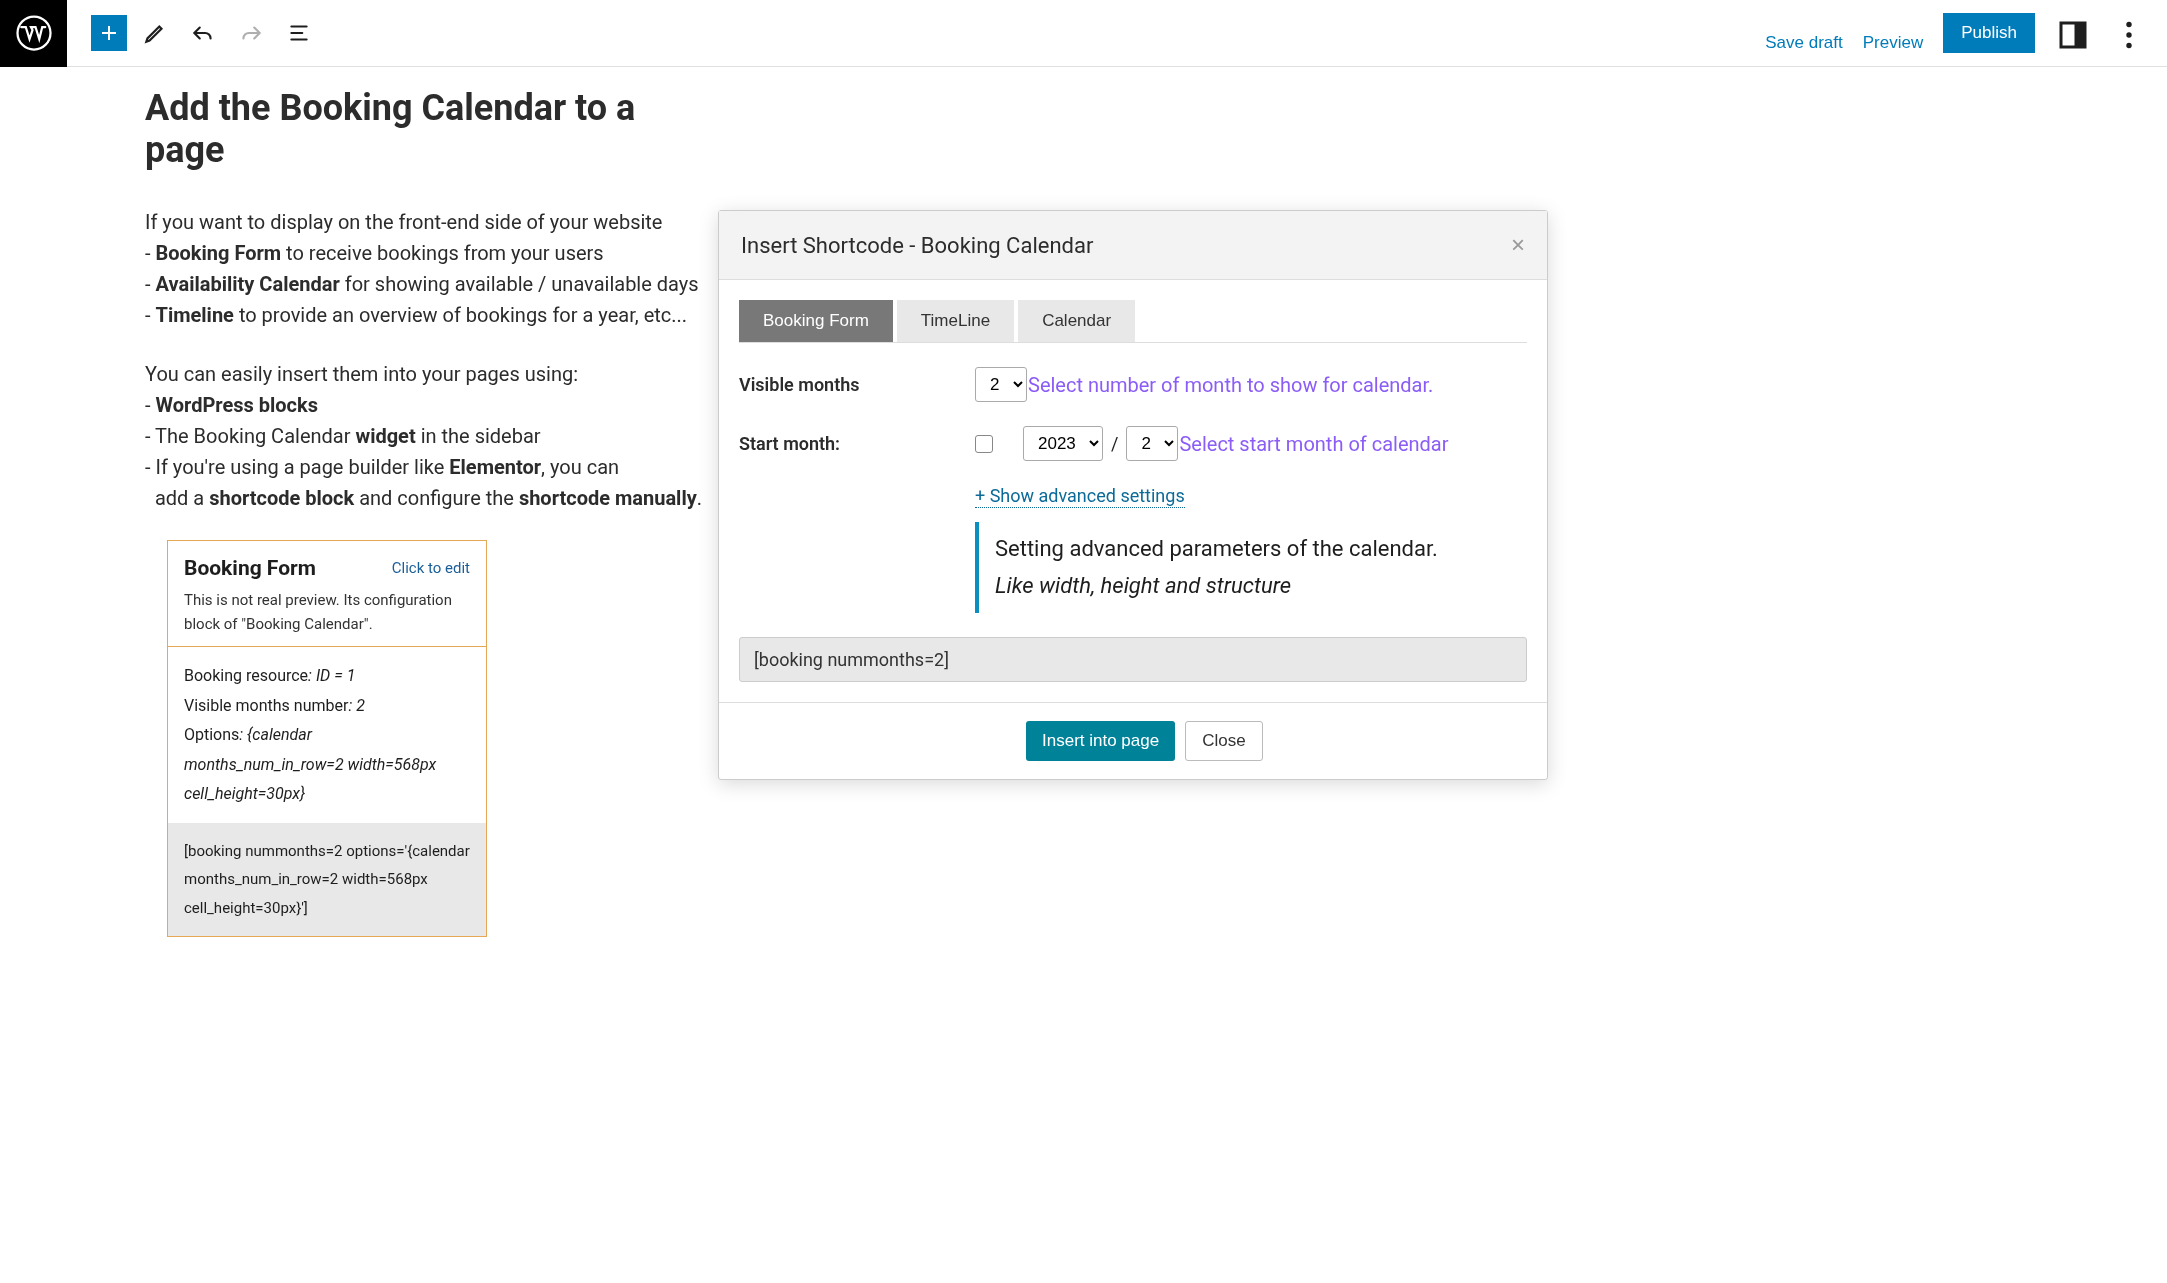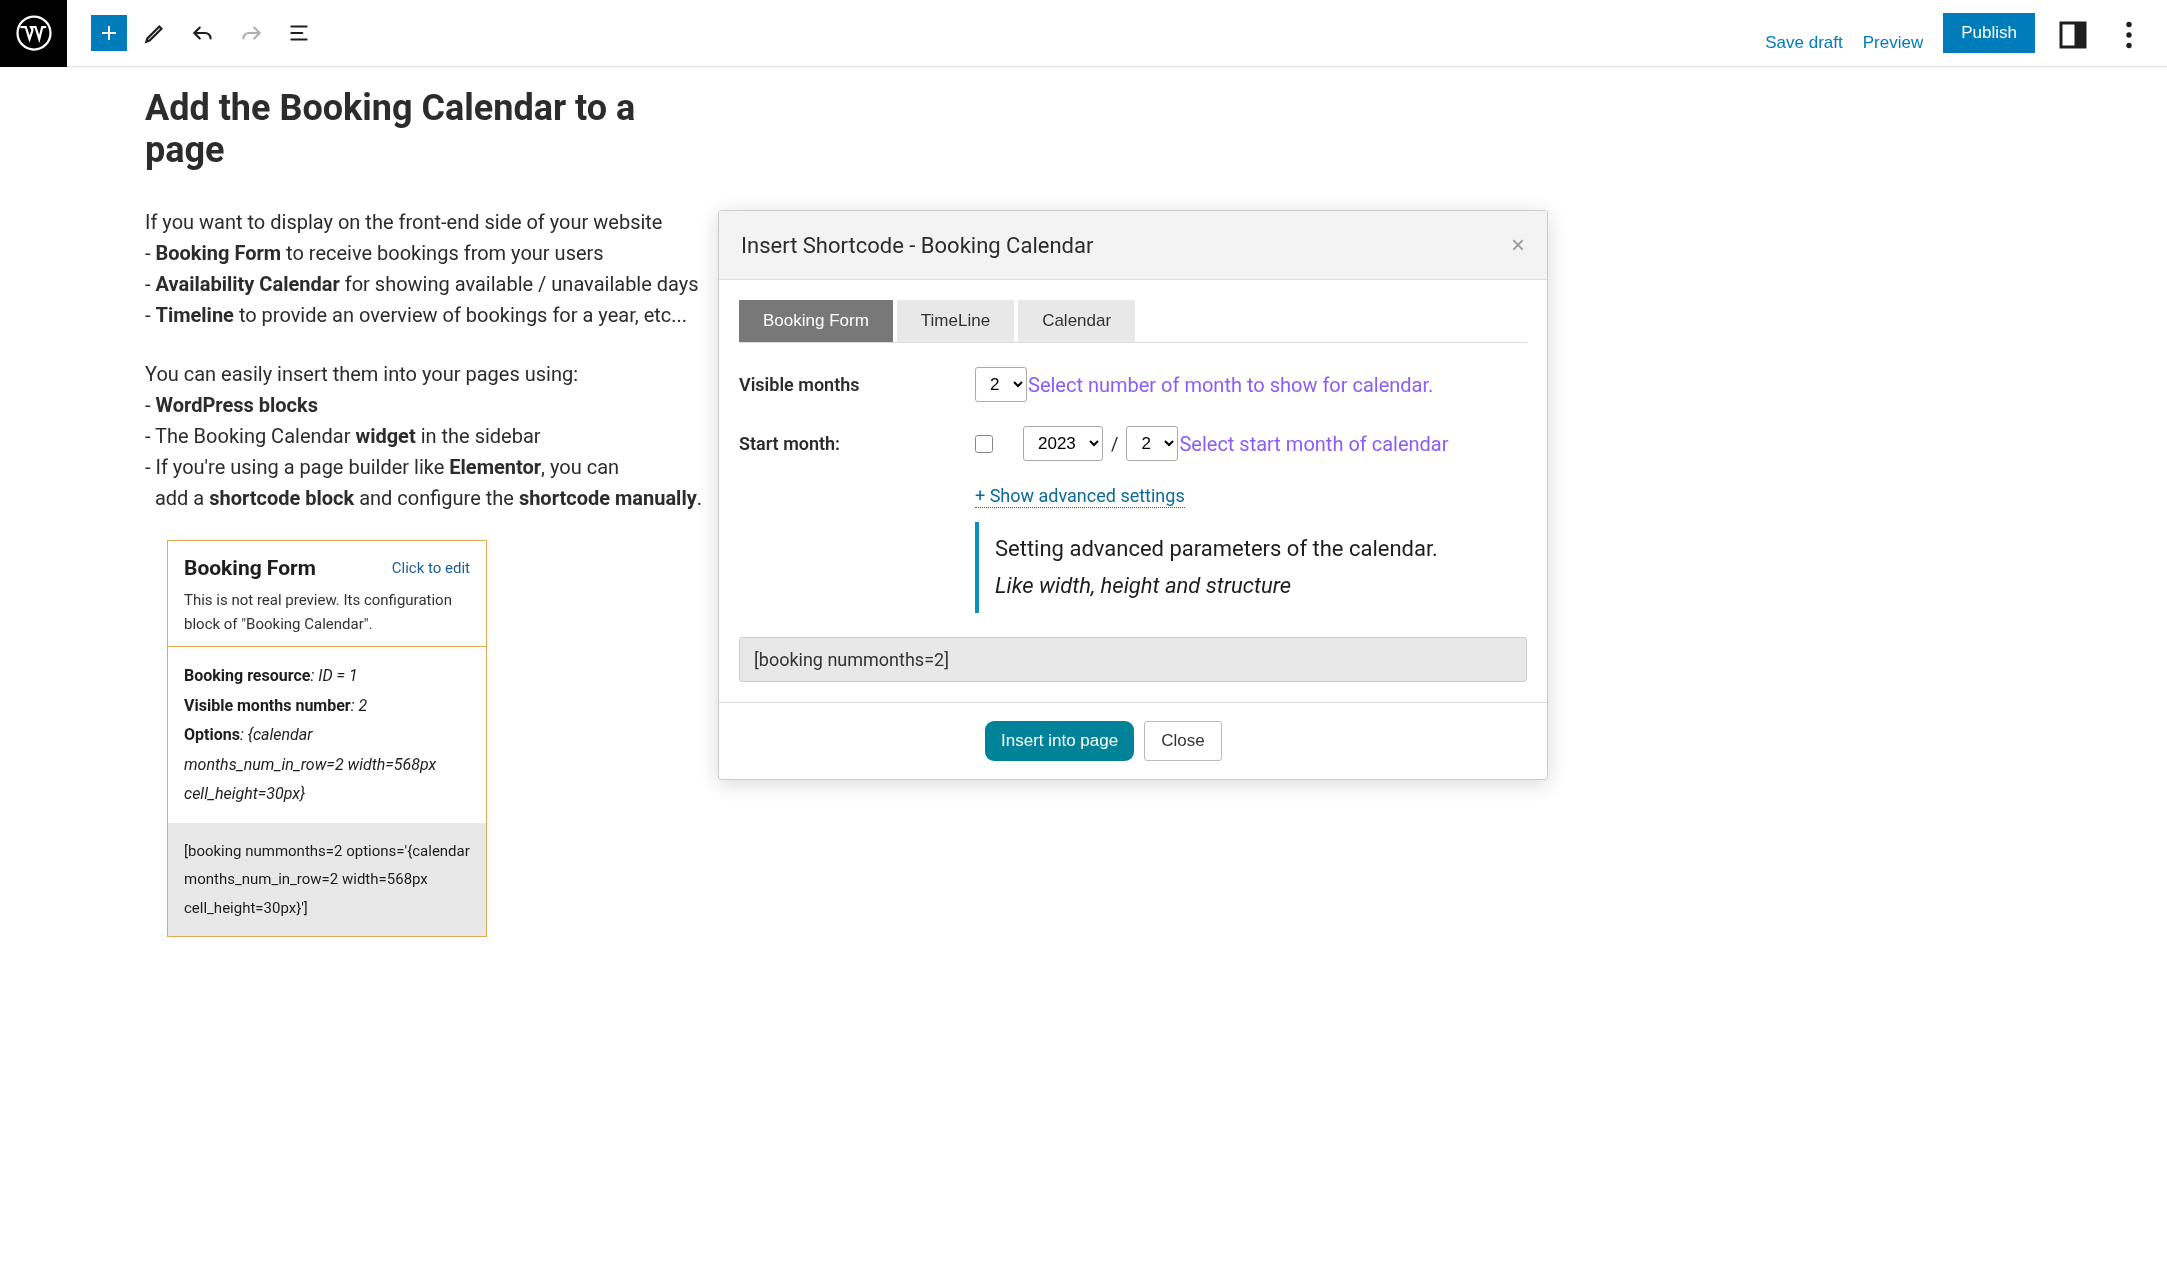--- a/index.html
+++ b/index.html
@@ -24,21 +24,21 @@
 .body-text p { margin-bottom: 0; }
 .section-gap { height: 28px; }
 
 .block-card { margin-top: 26px; margin-left: 22px; width: 320px; border: 1px solid #e6a756; }
 .block-card-head { padding: 15px 16px 10px; border-bottom: 1px solid #e6a756; }
 .block-card-head-row { display: flex; justify-content: space-between; align-items: center; margin-bottom: 8px; }
 .block-card-title { font-size: 21px; font-weight: 700; }
 .block-card-edit { color: #1b5f99; font-size: 15px; cursor: pointer; }
 .block-card-sub { font-size: 15px; line-height: 1.6; color: #333; }
 .block-card-body { padding: 14px 16px; font-size: 16px; line-height: 1.85; }
-.block-card-body .lbl { font-weight: 700; }
+.block-card-body .lbl { font-weight: 400; }
 .block-card-body .val { font-style: italic; }
 .block-card-code { background: #e8e8e8; padding: 14px 16px; font-size: 15px; line-height: 1.9; }
 
 .modal { position: absolute; top: 210px; left: 718px; width: 830px; background: #fff; border: 1px solid #ccc; box-shadow: 0 4px 20px rgba(0,0,0,0.15); border-radius: 3px; }
 .modal-header { display: flex; justify-content: space-between; align-items: center; padding: 20px 22px; background: #f3f3f3; border-bottom: 1px solid #ddd; }
 .modal-title { font-size: 22px; color: #2c2c2c; font-weight: 400; }
 .modal-close { color: #999; font-size: 24px; cursor: pointer; background: none; border: none; }
 .modal-body { padding: 20px; }
 .tabs { display: flex; border-bottom: 1px solid #ddd; margin-bottom: 24px; }
 .tab { padding: 11px 24px; background: #e8e8e8; border: none; font-size: 17px; color: #333; cursor: pointer; margin-right: 4px; }
@@ -48,21 +48,21 @@
 .select { padding: 6px 10px; border: 1px solid #aaa; border-radius: 3px; font-size: 17px; background: #fff; }
 .help-text { margin-left: 1px; font-size: 20px; color: #8b5cf6; }
 .checkbox { width: 18px; height: 18px; margin-right: 30px; border: 1.5px solid #888; border-radius: 3px; }
 .slash { margin: 0 8px; font-size: 18px; }
 .adv-link { color: #0b6a99; font-size: 18px; cursor: pointer; border-bottom: 1px dotted #0b6a99; padding-bottom: 1px; margin-left: 236px; }
 .adv-note { margin-left: 236px; margin-top: 16px; border-left: 4px solid #0b8fbf; padding: 8px 16px; font-size: 22px; line-height: 1.7; }
 .adv-note .line2 { font-style: italic; }
 .shortcode-preview { margin-top: 24px; background: #e8e8e8; border: 1px solid #ccc; border-radius: 3px; padding: 11px 14px; font-size: 18px; color: #333; }
 .modal-footer { border-top: 1px solid #ddd; padding: 18px 20px; display: flex; gap: 10px; }
 .modal-footer-spacer { width: 236px; }
-.btn-primary { background: #008299; color: #fff; border: none; padding: 9px 16px; font-size: 17px; border-radius: 9px; cursor: pointer; }
+.btn-primary { background: #008299; color: #fff; border: none; padding: 9px 16px; font-size: 17px; border-radius: 3px; cursor: pointer; margin-left: 41px; }
 .btn-secondary { background: #fff; color: #333; border: 1px solid #bbb; padding: 9px 16px; font-size: 17px; border-radius: 3px; cursor: pointer; }
 </style>
 </head>
 <body>
 
 <div class="topbar">
   <div class="wp-logo">
     <svg viewBox="0 0 24 24" fill="none">
         <circle cx="12" cy="12" r="11" stroke="#fff" stroke-width="1.5"></circle>
         <path d="M3.5 8h3l2.5 8 2-6-1-2h3l2.5 8 2-8h2" stroke="#fff" stroke-width="1.5" stroke-linecap="round"></path>

